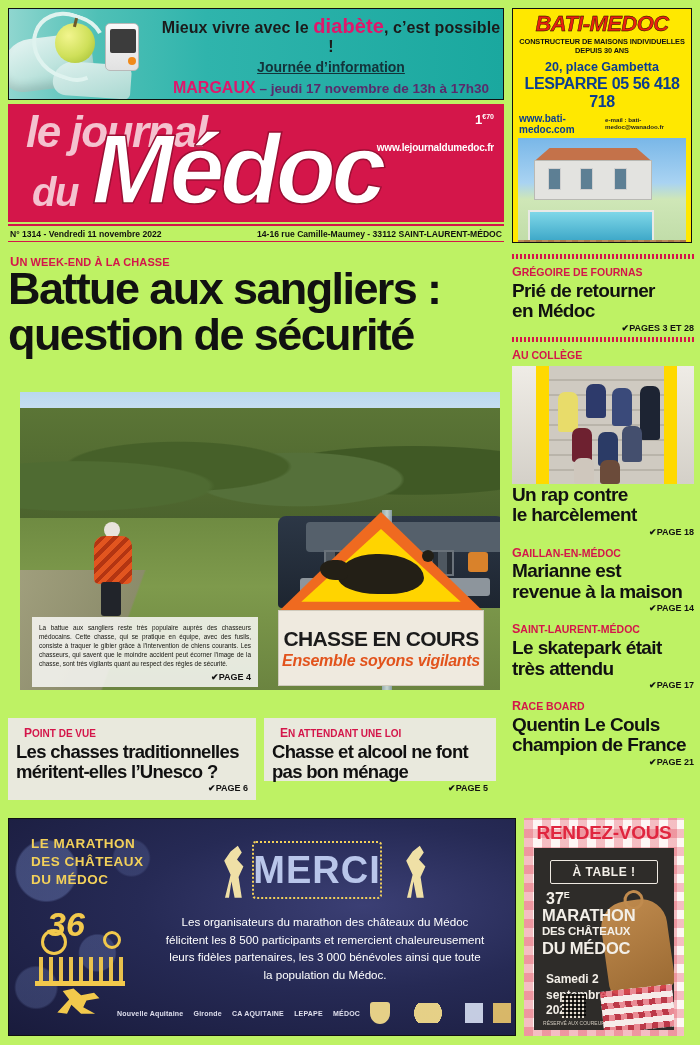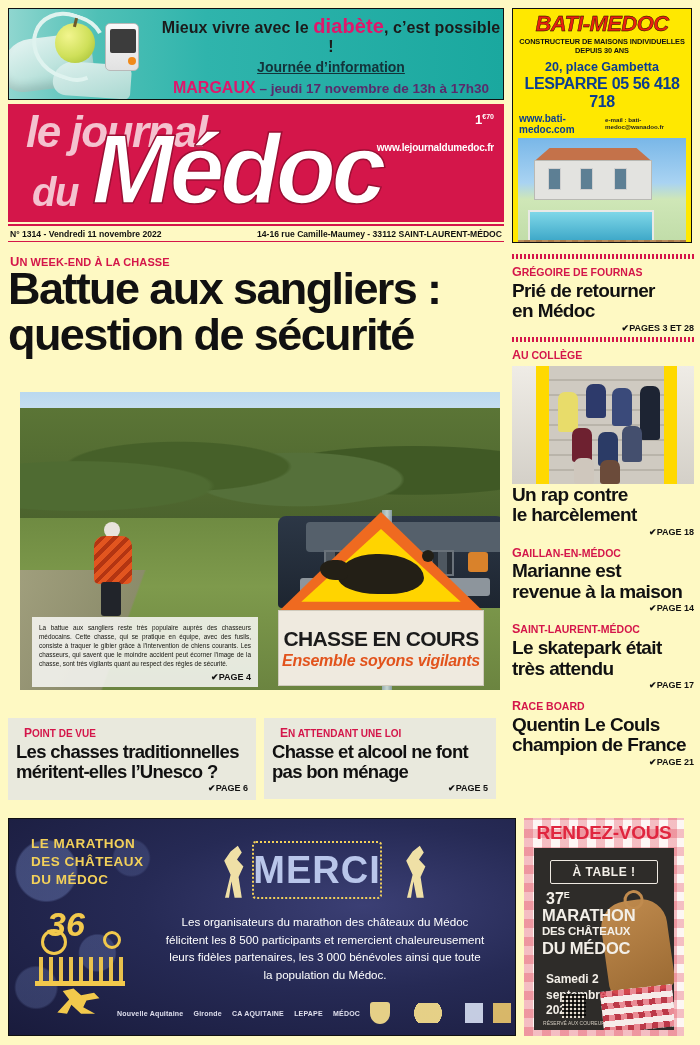--- a/index.html
+++ b/index.html
@@ -2,21 +2,21 @@
 <html><head>
 <meta charset="utf-8">
 <style>
   * { box-sizing: border-box; margin: 0; padding: 0; }
   html, body {
     width: 700px; height: 1045px;
     background: #ffffff;
     font-family: "Liberation Sans", sans-serif;
     overflow: hidden;
   }
-  .page { position: relative; width: 700px; height: 1045px; background:#fef9c3; }
+  .page { position: relative; width: 700px; height: 1045px; background:#bef264; }
 
   
   .topbanner {
     position: absolute; left: 8px; top: 8px; width: 496px; height: 92px;
     border: 1px solid #111;
     background: linear-gradient(90deg,#8fd6cf 0%, #4fc0b6 18%, #2fb4ac 40%, #1aa89f 100%);
     overflow: hidden;
   }
   .tb-img { position:absolute; left:0; top:0; width:150px; height:90px; overflow:hidden; }
   .tb-shoe {
@@ -161,21 +161,21 @@
     background: rgba(246,246,242,.88); padding:6px 7px 4px 7px;
     font-size:6.4px; line-height:1.42; color:#15150f; text-align:justify;
   }
   .cap-page { text-align:right; font-size:9px; font-weight:800; color:#111; margin-top:3px;}
 
   
   .teaser {
     position:absolute; background:#e9e9dd; padding:5px 8px 6px 8px;
   }
   .teaser.t1 { left:8px; top:718px; width:248px; height:82px; }
-  .teaser.t2 { left:264px; top:718px; width:232px; height:81px; }
+  .teaser.t2 { left:264px; top:718px; width:232px; height:63px; }
   .teaser .k { color:#d4164a; font-weight:800;padding-left:8px; }
   .teaser .k .cap { font-size:12px; }
   .teaser .k .rest { font-size:10px; }
   .teaser .h { font-size:18.5px; font-weight:800; color:#111; line-height:1.07; letter-spacing:-.7px; margin-top:1px;}
   .teaser .p { text-align:right; font-size:9px; font-weight:800; color:#111; margin-top:1px;}
 
   
   .sidebar { position:absolute; left:512px; top:250px; width:182px; }
   .dotrule { height:5px; width:100%; margin:4px 0 3px 0;
     background-image: repeating-linear-gradient(90deg,#d4164a 0 2px, transparent 2px 4px);

